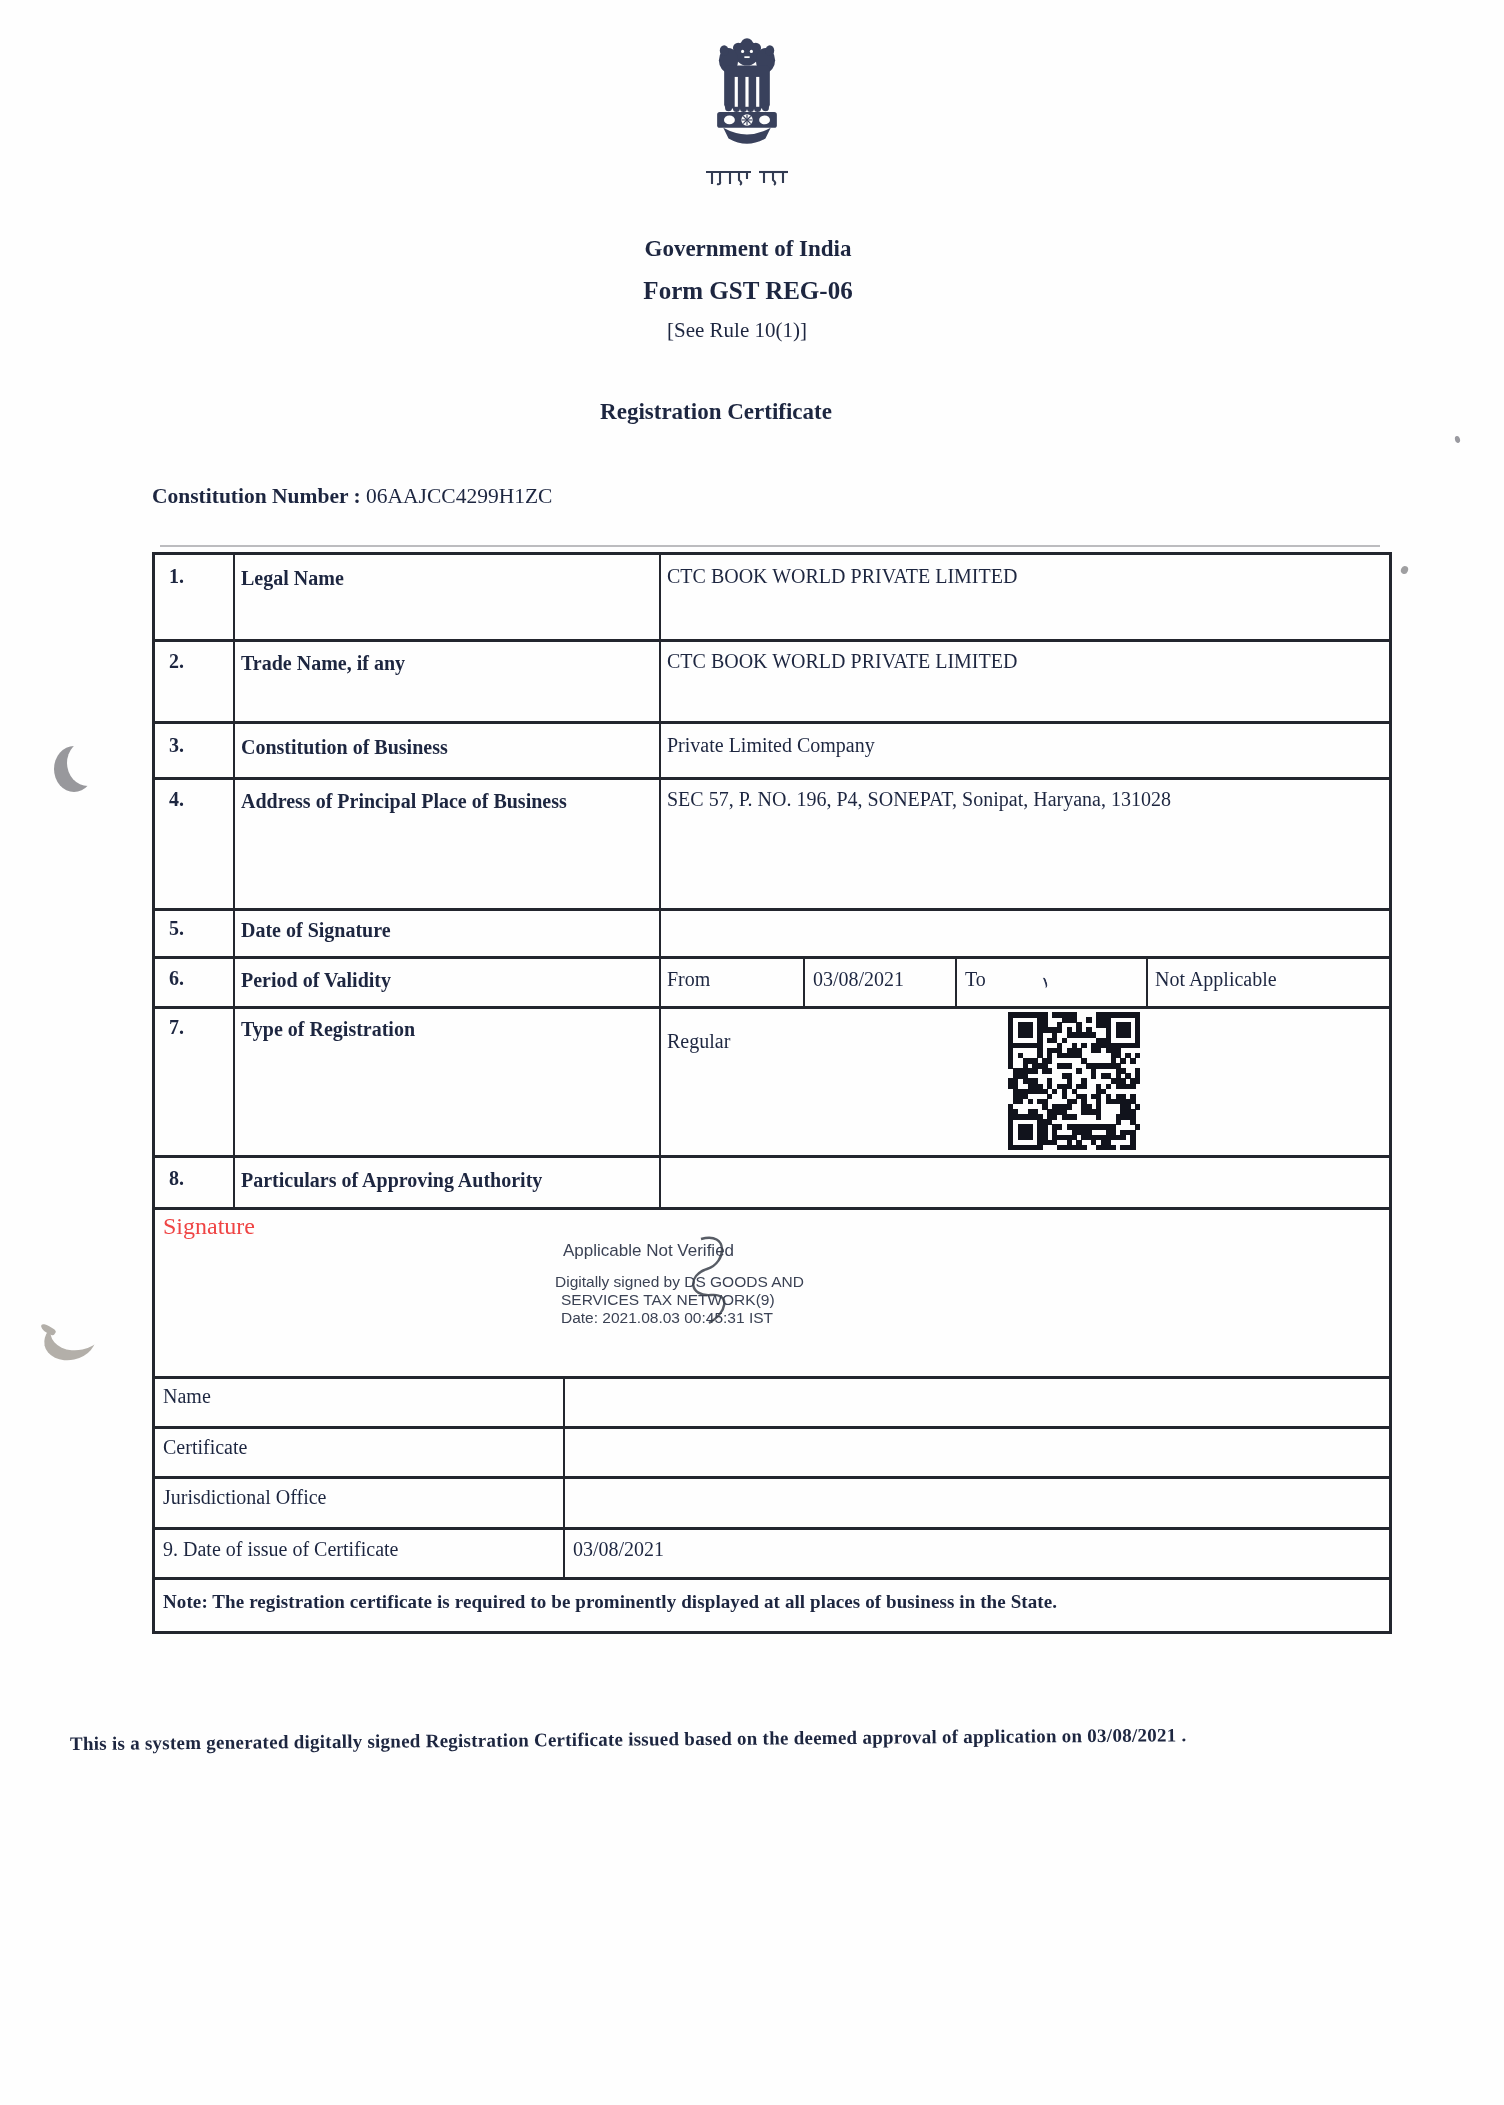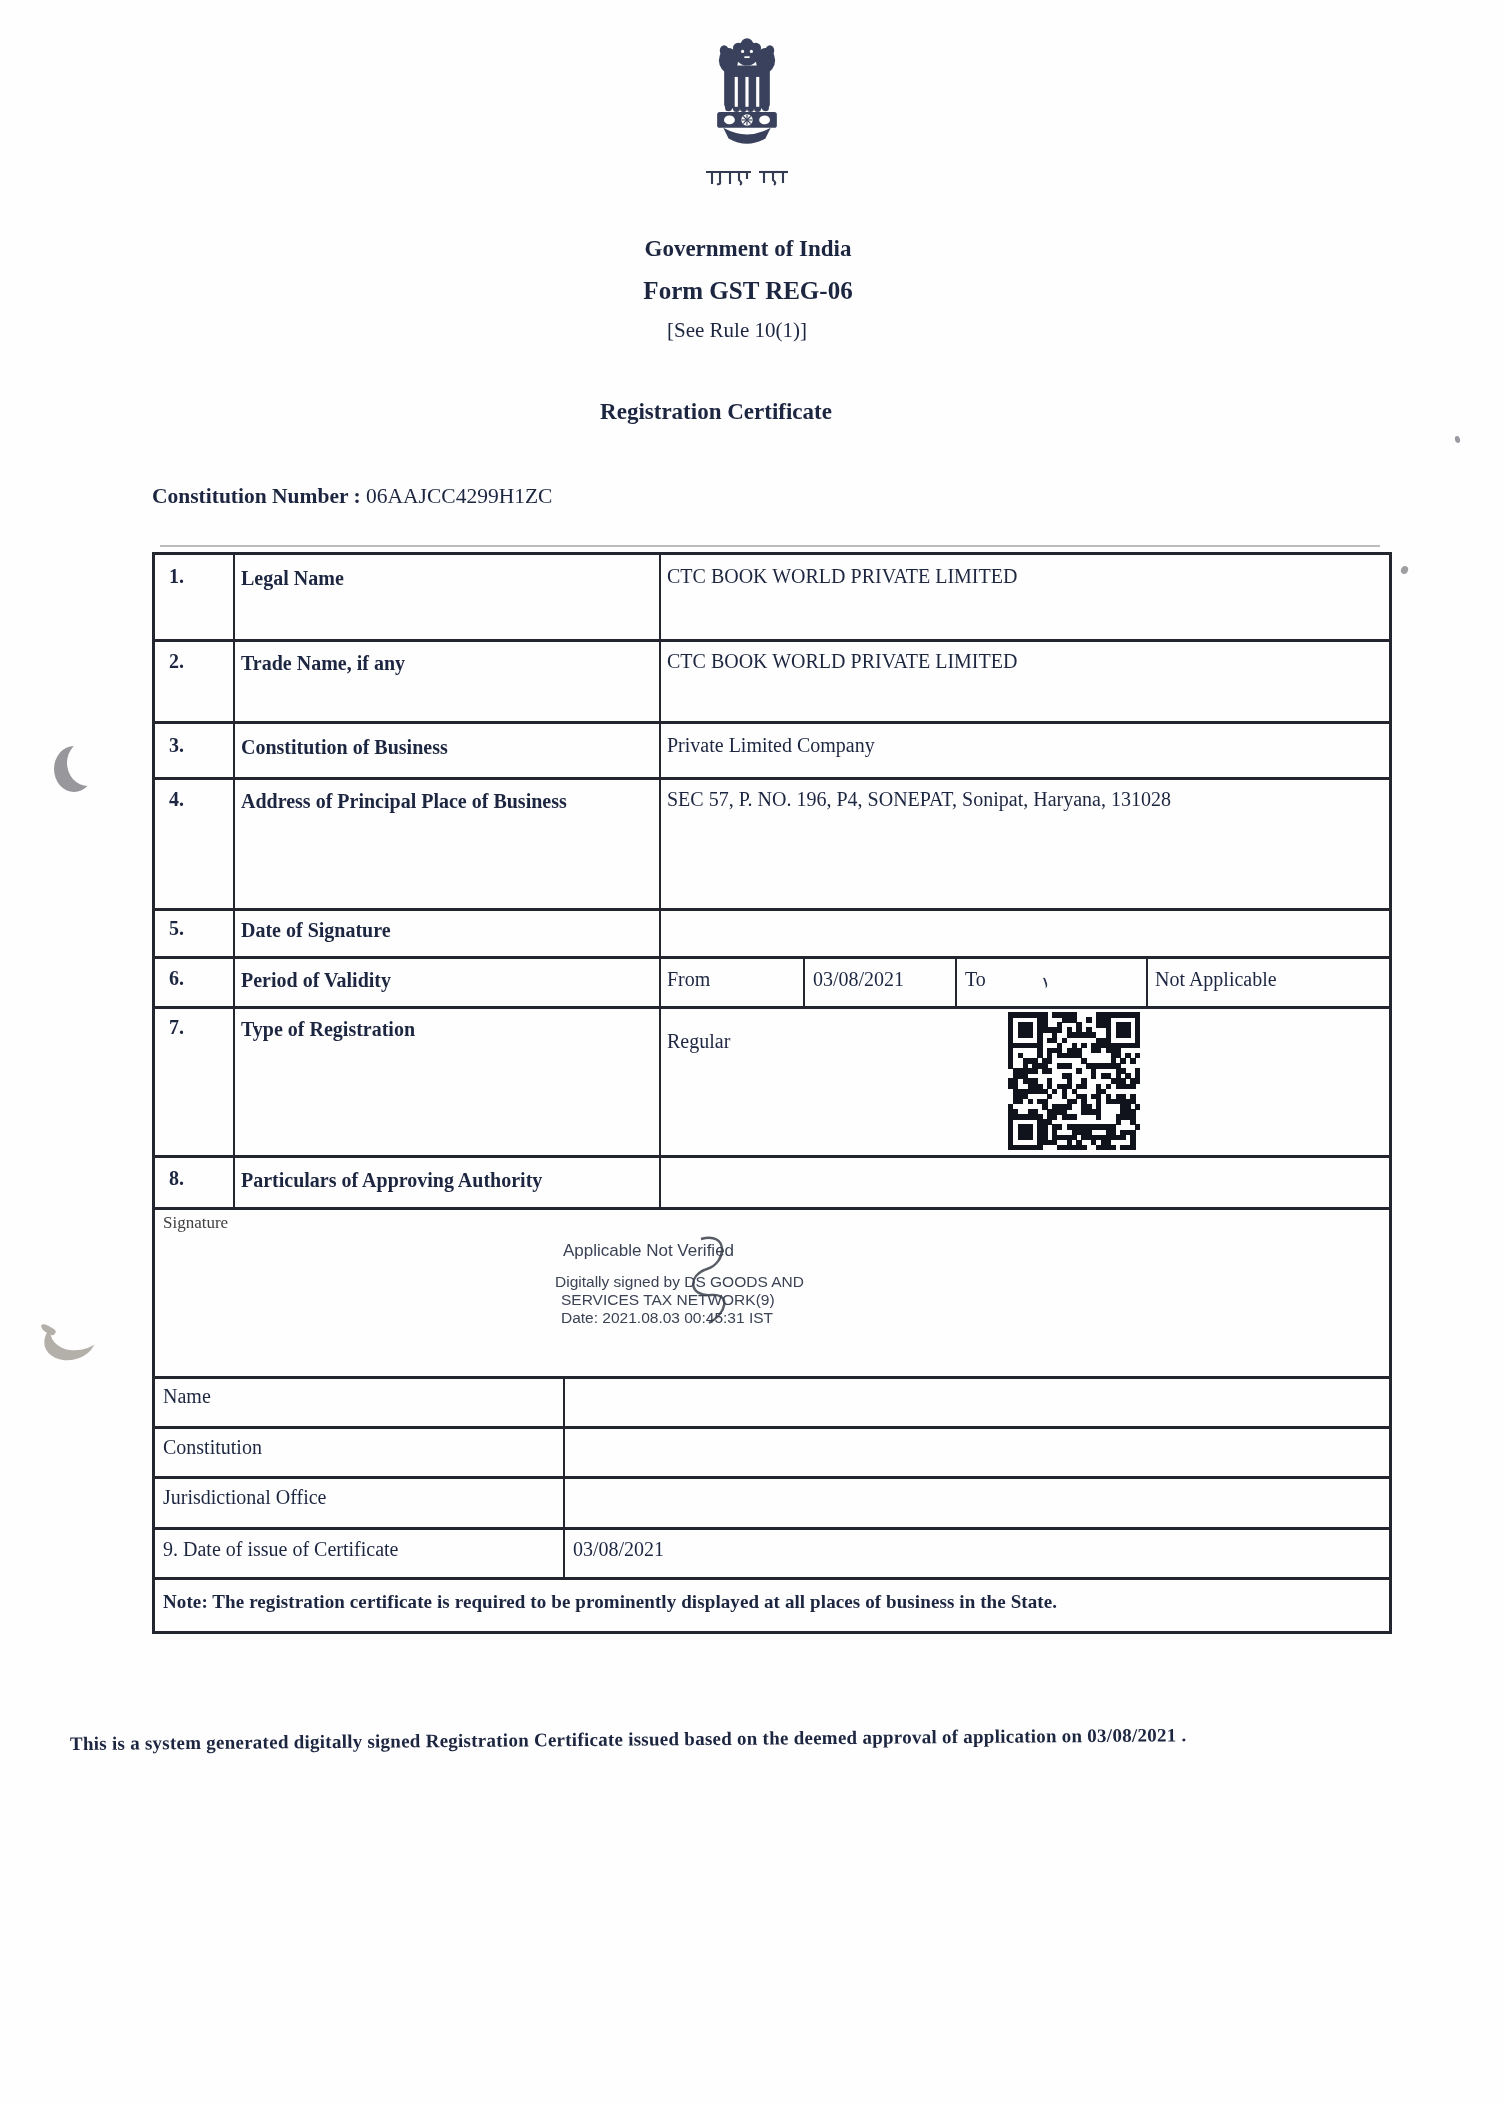--- a/index.html
+++ b/index.html
@@ -14,21 +14,21 @@
   .bold{font-weight:700;}
   .ital{}
   
   .tframe{position:absolute;left:152px;top:552px;width:1240px;height:1082px;border:3px solid #23262e;box-sizing:border-box;}
   .hline{position:absolute;left:0;right:0;height:2.5px;background:#23262e;}
   .vline{position:absolute;width:2px;background:#23262e;}
   .cell-num{font-size:20px;font-weight:700;}
   .cell-label{font-size:20px;font-weight:700;line-height:26px;}
   .cell-value{font-size:20px;font-weight:400;}
   .auth-label{font-size:20px;font-weight:400;}
-  .sig-label{font-size:17px;color:#404040;}
+  .sig-label{font-size:24px;color:#ef4444;}
   .sigblock{font-family:"Liberation Sans","DejaVu Sans",sans-serif;color:#3b4254;}
   .sig-status{font-size:17px;}
   .sig-line{font-size:15.5px;line-height:18.5px;}
   .note-text{font-size:19px;font-weight:700;letter-spacing:.1px;}
   .footer-text{font-size:19px;font-weight:700;letter-spacing:.25px;transform:rotate(-0.45deg);transform-origin:left center;white-space:nowrap;}
   .qr{position:absolute;left:1008px;top:1012px;width:132px;height:138px;}
   .qr i{position:absolute;background:#11131c;}
   .speck{position:absolute;background:#8e8e90;border-radius:50%;}
   .crescent-outer{position:absolute;border-radius:50%;}
   .crescent-inner{position:absolute;border-radius:50%;background:#fefefe;}
@@ -168,21 +168,21 @@
     <div class="abs sigblock sig-status" style="left:408px;top:686px;">Applicable Not Verified</div>
     <div class="abs sigblock sig-line" style="left:400px;top:718px;">Digitally signed by DS GOODS AND</div>
     <div class="abs sigblock sig-line" style="left:406px;top:736px;">SERVICES TAX NETWORK(9)</div>
     <div class="abs sigblock sig-line" style="left:406px;top:754px;">Date: 2021.08.03 00:45:31 IST</div>
 
     <svg class="abs" style="left:518px;top:678px;" width="80" height="100" viewBox="0 0 80 100">
       <path d="M28,6 C56,-2 54,30 34,36 C14,42 16,64 38,62 C58,60 54,80 36,90" stroke="#3a3f4a" stroke-width="2.4" fill="none" opacity="0.85"></path>
     </svg>
 
     <div class="abs auth-label" style="left:8px;top:830px;">Name</div>
-    <div class="abs auth-label" style="left:8px;top:881px;">Constitution</div>
+    <div class="abs auth-label" style="left:8px;top:881px;">Certificate</div>
     <div class="abs auth-label" style="left:8px;top:931px;">Jurisdictional Office</div>
     <div class="abs auth-label" style="left:8px;top:983px;">9. Date of issue of Certificate</div>
     <div class="abs auth-label" style="left:418px;top:983px;">03/08/2021</div>
 
     <div class="abs note-text" style="left:8px;top:1036px;width:1220px;">Note: The registration certificate is required to be prominently displayed at all places of business in the State.</div>
   </div>
 
   <div class="qr">
       <i style="left:0px;top:0px;width:5.28888888888889px;height:5.511111111111111px"></i>
       <i style="left:4.888888888888889px;top:0px;width:5.28888888888889px;height:5.511111111111111px"></i>

